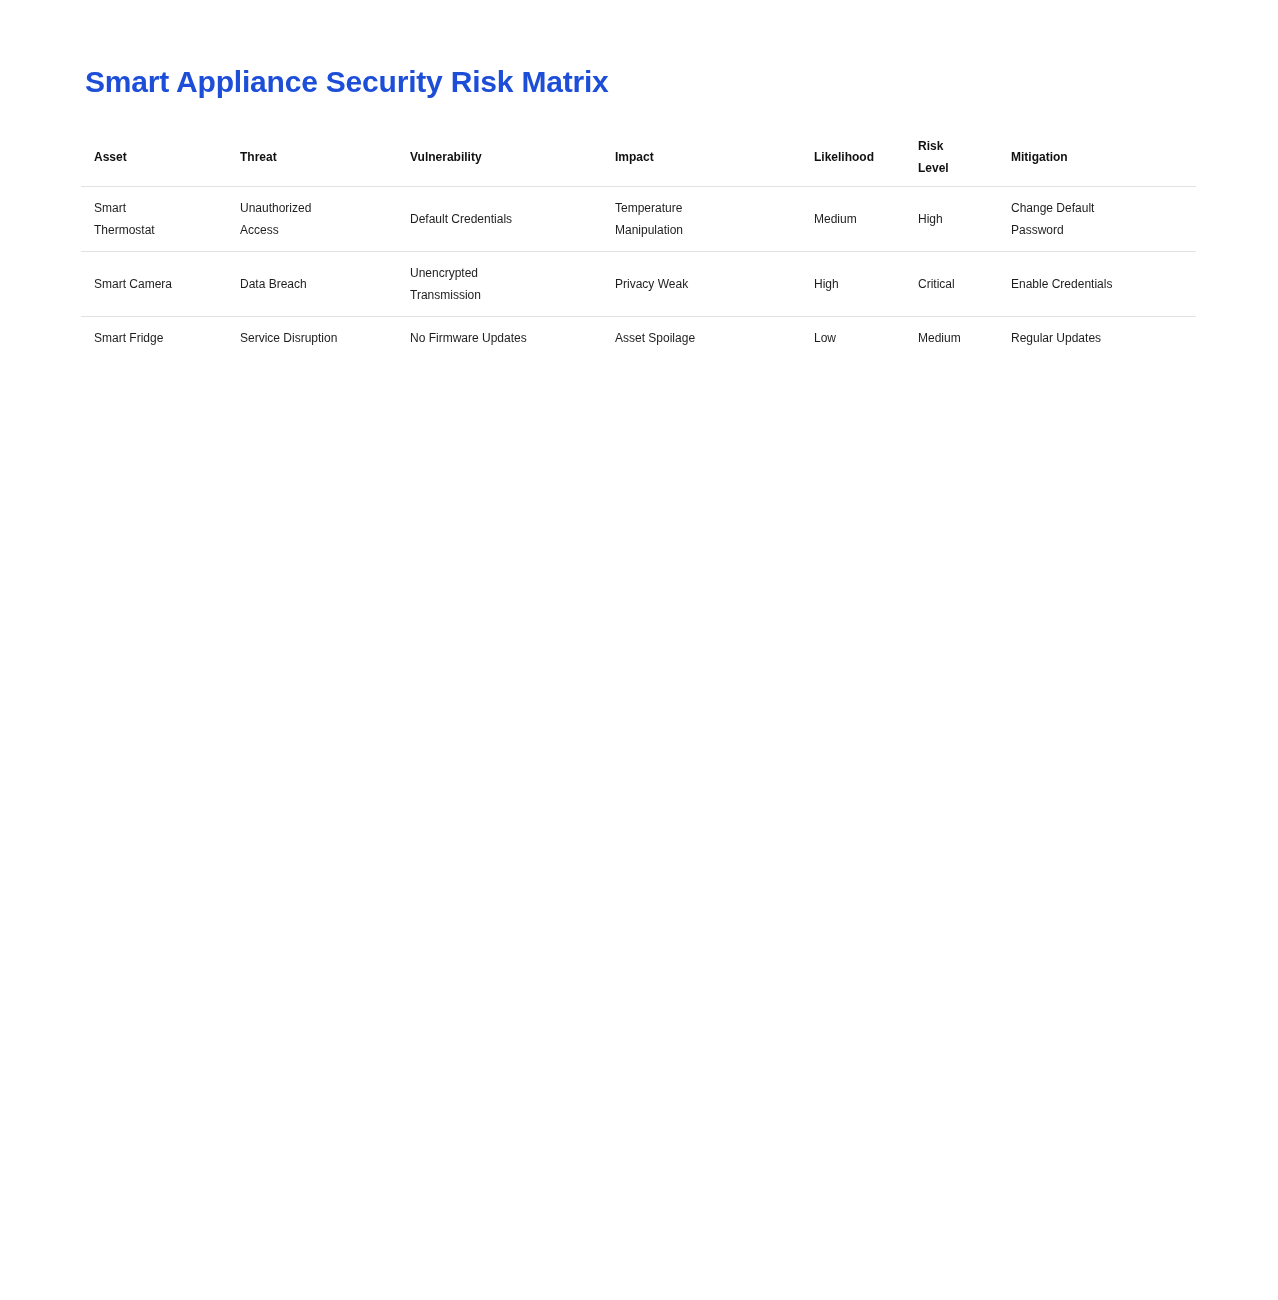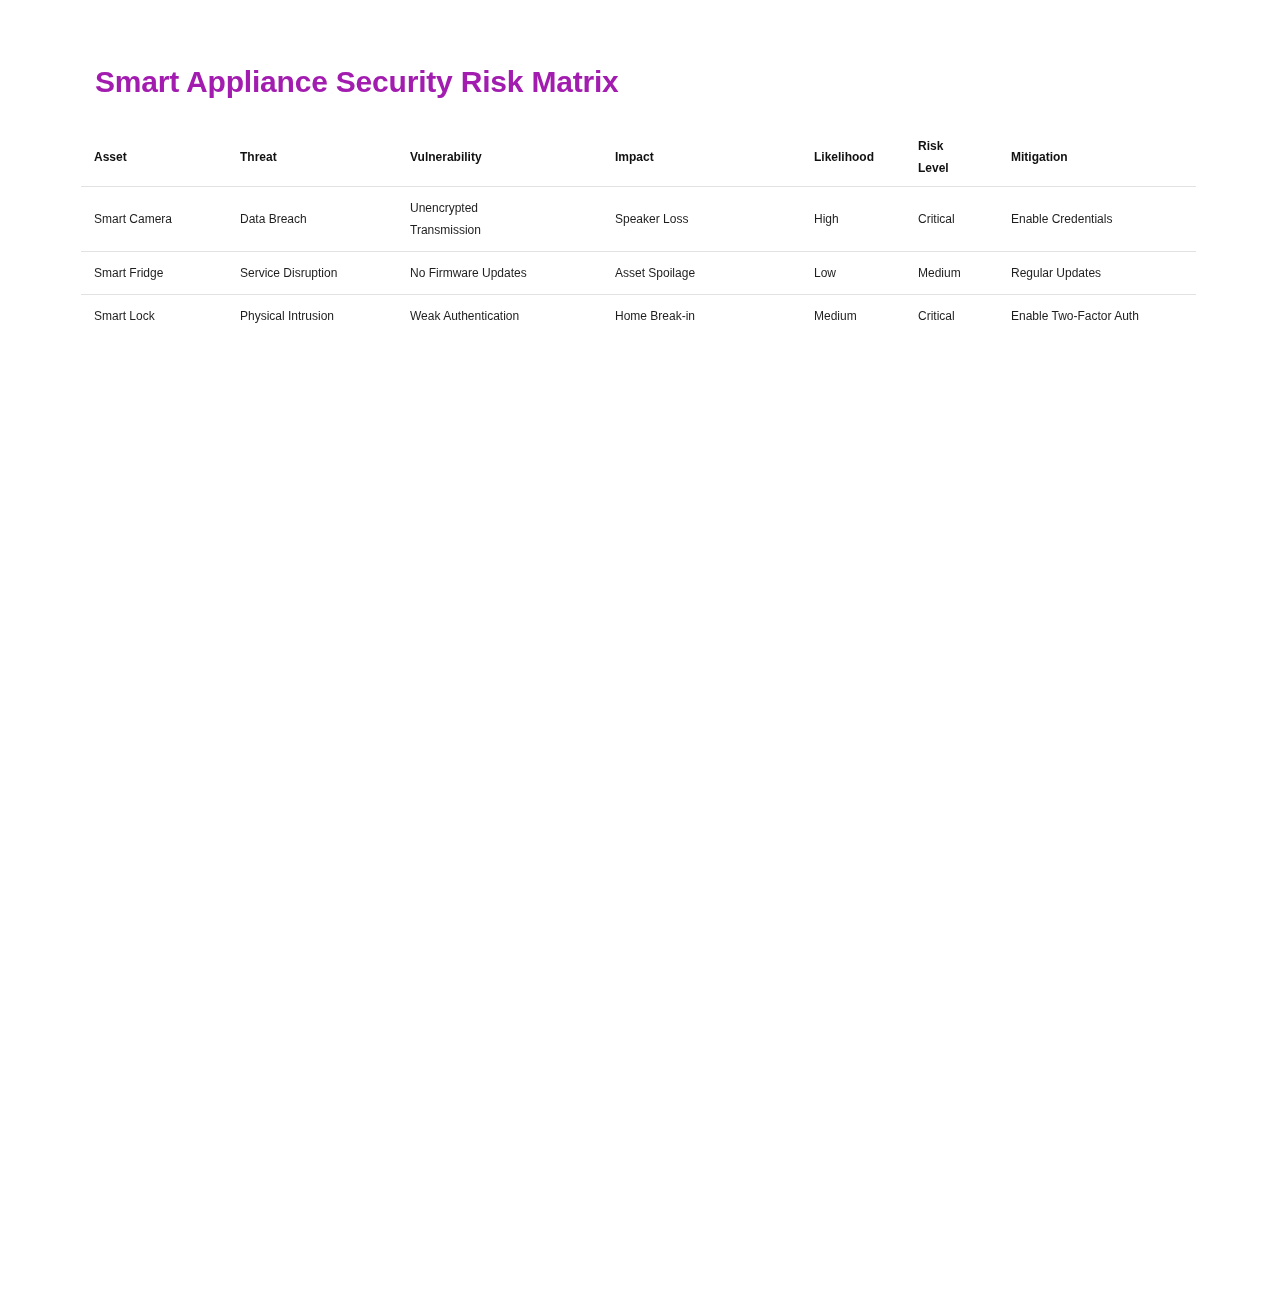--- a/index.html
+++ b/index.html
@@ -12,26 +12,26 @@
     width: 1278px;
     height: 1300px;
     font-family: "Liberation Sans", "DejaVu Sans", sans-serif;
     color: #1e1e1e;
     -webkit-font-smoothing: antialiased;
   }
   .page {
     padding: 63px 82px 0 81px;
   }
   .title {
-    margin: 0 0 27px 14px;
+    margin: 0 0 27px 4px;
     font-size: 30px;
     line-height: 38px;
     font-weight: 700;
     letter-spacing: -0.2px;
-    color: #a21caf;
+    color: #1d4ed8;
   }
   table.risk-matrix {
     border-collapse: collapse;
     table-layout: fixed;
     width: 1115px;
     font-size: 12px;
   }
   table.risk-matrix th,
   table.risk-matrix td {
     text-align: left;
@@ -76,43 +76,47 @@
         <th>Vulnerability</th>
         <th>Impact</th>
         <th>Likelihood</th>
         <th>Risk
 Level</th>
         <th>Mitigation</th>
       </tr>
     </thead>
     <tbody>
       <tr>
+        <td>Smart
+Thermostat</td>
+        <td>Unauthorized
+Access</td>
+        <td>Default Credentials</td>
+        <td>Temperature
+Manipulation</td>
+        <td>Medium</td>
+        <td>High</td>
+        <td>Change Default
+Password</td>
+      </tr>
+      <tr>
         <td>Smart Camera</td>
         <td>Data Breach</td>
         <td>Unencrypted
 Transmission</td>
-        <td>Speaker Loss</td>
+        <td>Privacy Weak</td>
         <td>High</td>
         <td>Critical</td>
         <td>Enable Credentials</td>
       </tr>
       <tr>
         <td>Smart Fridge</td>
         <td>Service Disruption</td>
         <td>No Firmware Updates</td>
         <td>Asset Spoilage</td>
         <td>Low</td>
         <td>Medium</td>
         <td>Regular Updates</td>
       </tr>
-      <tr>
-        <td>Smart Lock</td>
-        <td>Physical Intrusion</td>
-        <td>Weak Authentication</td>
-        <td>Home Break-in</td>
-        <td>Medium</td>
-        <td>Critical</td>
-        <td>Enable Two-Factor Auth</td>
-      </tr>
     </tbody>
   </table>
 
 </div>
 
 </body></html>

